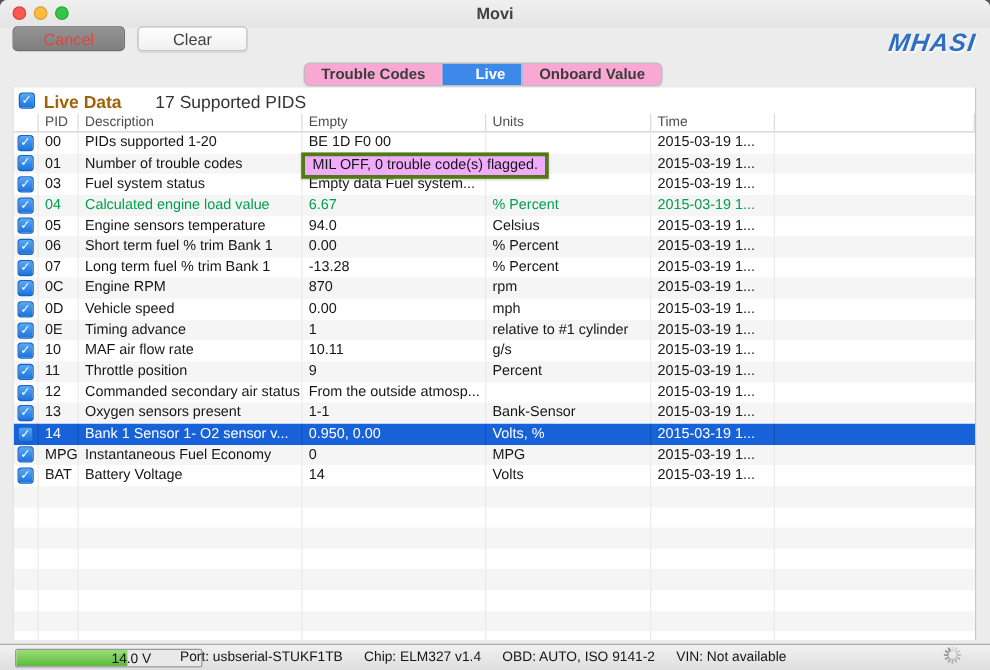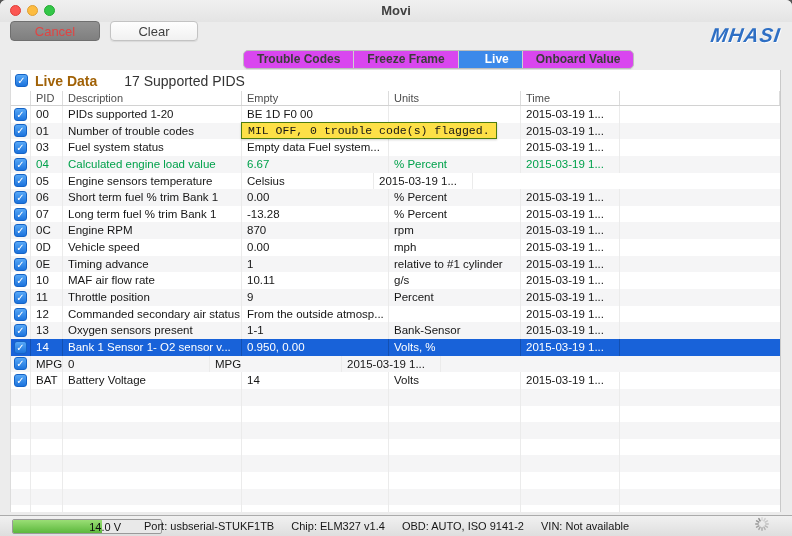--- a/index.html
+++ b/index.html
@@ -23,21 +23,21 @@
     font-size:13px; text-align:center; line-height:19px; cursor:default; }
   .btn-cancel { left:10px; width:90px; background:linear-gradient(#939393,#7f7f7f);
     border:1px solid #6f6f6f; color:#e04443; }
   .btn-clear { left:110px; width:88px; background:linear-gradient(#fefefe,#f1f1f1);
     border:1px solid #c3c3c3; color:#3f3f3f; box-shadow:0 1px 1px rgba(0,0,0,0.08); }
   .logo { position:absolute; top:24px; right:12px; font-size:20px; font-weight:900;
     font-style:italic; letter-spacing:1px; color:#2e6fc4; transform:skewX(-8deg);
     text-shadow:1px 1px 0 #ffffff; }
   
   .segments { position:absolute; top:50px; left:243px; height:19px; display:flex;
-    background:#d946ef; border:1px solid #bdbdbd; border-radius:5px; overflow:hidden;
+    background:#f9a8d4; border:1px solid #bdbdbd; border-radius:5px; overflow:hidden;
     box-shadow:0 1px 1px rgba(0,0,0,0.06); }
   .segment { padding:0 13px; font-size:12px; font-weight:bold; color:#3c3c3c;
     line-height:17px; border-right:1px solid #cfcfcf; white-space:nowrap; }
   .segment:last-child { border-right:none; }
   .segment.active { background:#3c89ea; color:#ffffff;padding-left:26px; }
   
   .content { position:absolute; top:70px; left:10px; width:771px; height:442px;
     background:#ffffff; border-right:1px solid #c9c9c9; border-left:1px solid #dcdcdc;
     overflow:hidden; }
   .live-header { height:21px; display:flex; align-items:center; padding-left:4px; }
@@ -59,23 +59,23 @@
   .c-cb   { width:20px; padding-left:3px; display:flex; align-items:center; }
   .c-pid  { width:32px; }
   .c-desc { width:179px; }
   .c-val  { width:147px; }
   .c-unit { width:132px; }
   .c-time { width:99px; }
   .c-extra{ flex:1; border-right:none; }
   .row .c-cb { border-right:1px solid #ebebeb; }
   .green .cell { color:#00a14b; }
   .tooltip-box { position:absolute; left:-1px; top:-1px; z-index:5;
-    background:#fde047; border:1px solid #4d7c0f; padding:0 6px; line-height:15px;
+    background:#f0abfc; border:3px solid #4d7c0f; padding:0 6px; line-height:15px;
     font-size:11.5px; color:#161616; white-space:nowrap;
-    box-shadow:0 1px 2px rgba(0,0,0,0.18);font-family:Liberation Mono, monospace; }
+    box-shadow:0 1px 2px rgba(0,0,0,0.18); }
   
   .statusbar { position:absolute; left:0; right:0; bottom:0; height:21px;
     background:linear-gradient(#f1f1f1,#dedede); border-top:1px solid #ababab;
     display:flex; align-items:center; }
   .volt-widget { position:absolute; left:12px; top:3px; width:150px; height:15px;
     border:1px solid #9a9a9a; border-radius:2px; background:#e9e9e9; overflow:hidden; }
   .volt-fill { position:absolute; left:0; top:0; bottom:0;
     background:linear-gradient(#9ade76,#5cb83c); }
   .volt-label { position:absolute; left:0; right:40px; top:0; bottom:0; text-align:right;
     font-size:11px; line-height:14px; color:#111; }
@@ -95,21 +95,20 @@
     <div class="traffic t-green"></div>
     <div class="win-title">Movi</div>
   </div>
 
   <div class="btn btn-cancel">Cancel</div>
   <div class="btn btn-clear">Clear</div>
   <div class="logo">MHASI</div>
 
   <div class="segments" id="segments">
       <div class="segment">Trouble Codes</div>
-      <div class="segment">Freeze Frame</div>
       <div class="segment active">Live</div>
       <div class="segment">Onboard Value</div>
     </div>
 
   <div class="content">
     <div class="live-header">
       <div class="checkbox">✓</div>
       <span class="live-title">Live Data</span>
       <span class="live-sub">17 Supported PIDS</span>
     </div>
@@ -170,20 +169,21 @@
           <div class="cell c-unit">% Percent</div>
           <div class="cell c-time">2015-03-19  1...</div>
           <div class="cell c-extra"></div>
         </div>
         <div class="row">
           <div class="cell c-cb">
             <div class="checkbox">✓</div>
           </div>
           <div class="cell c-pid">05</div>
           <div class="cell c-desc">Engine sensors temperature</div>
+          <div class="cell c-val">94.0</div>
           <div class="cell c-unit">Celsius</div>
           <div class="cell c-time">2015-03-19  1...</div>
           <div class="cell c-extra"></div>
         </div>
         <div class="row stripe">
           <div class="cell c-cb">
             <div class="checkbox">✓</div>
           </div>
           <div class="cell c-pid">06</div>
           <div class="cell c-desc">Short term fuel % trim Bank 1</div>
@@ -289,20 +289,21 @@
           <div class="cell c-val">0.950, 0.00</div>
           <div class="cell c-unit">Volts, %</div>
           <div class="cell c-time">2015-03-19  1...</div>
           <div class="cell c-extra"></div>
         </div>
         <div class="row stripe">
           <div class="cell c-cb">
             <div class="checkbox">✓</div>
           </div>
           <div class="cell c-pid">MPG</div>
+          <div class="cell c-desc">Instantaneous Fuel Economy</div>
           <div class="cell c-val">0</div>
           <div class="cell c-unit">MPG</div>
           <div class="cell c-time">2015-03-19  1...</div>
           <div class="cell c-extra"></div>
         </div>
         <div class="row">
           <div class="cell c-cb">
             <div class="checkbox">✓</div>
           </div>
           <div class="cell c-pid">BAT</div>

